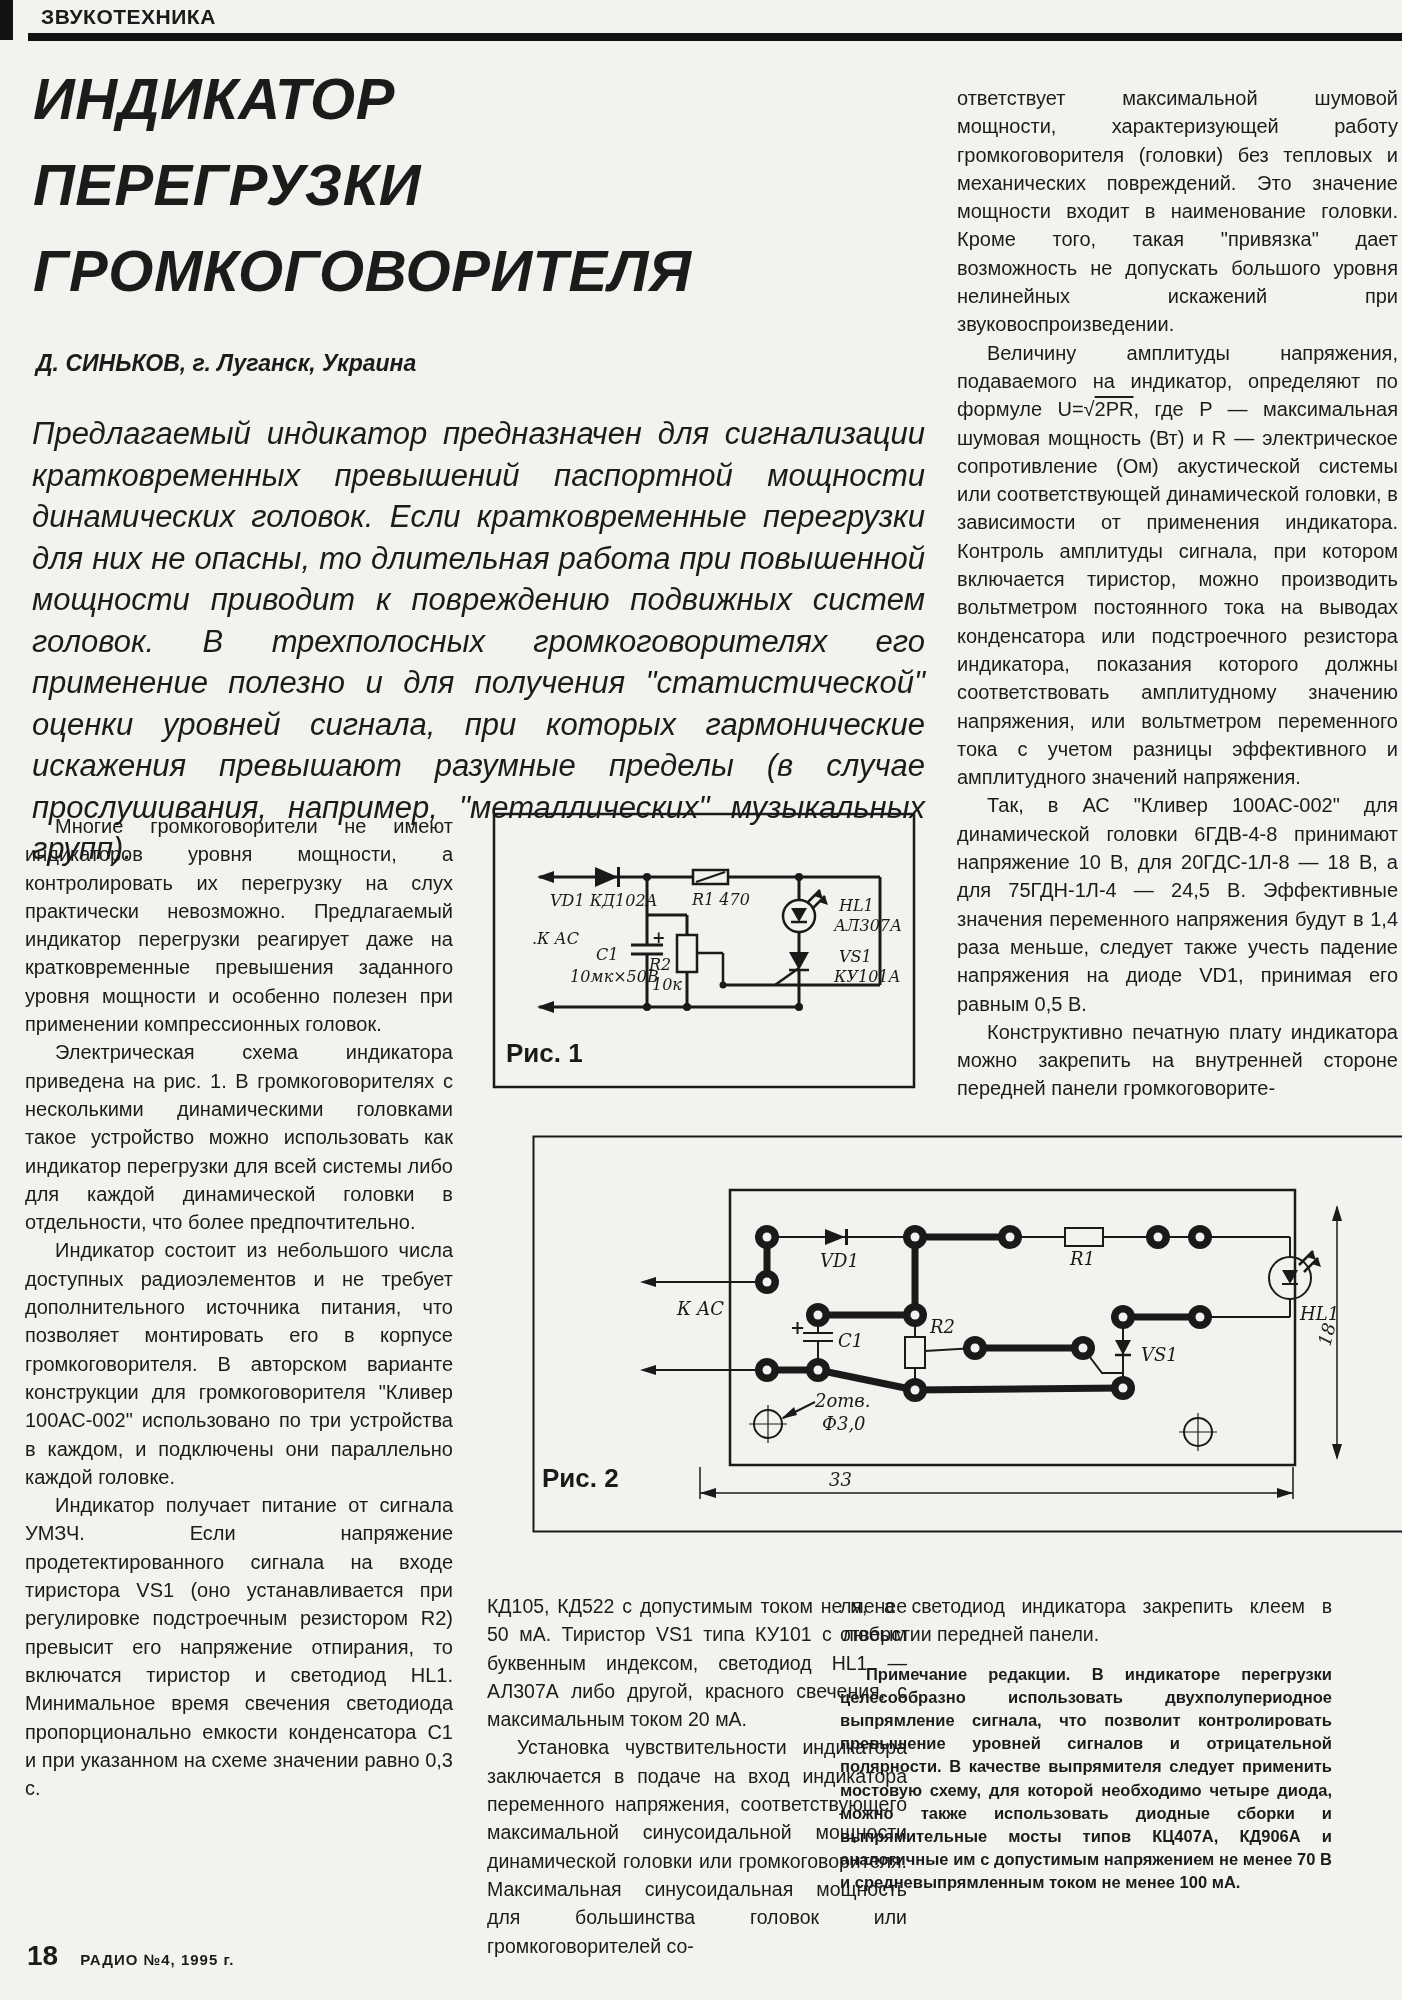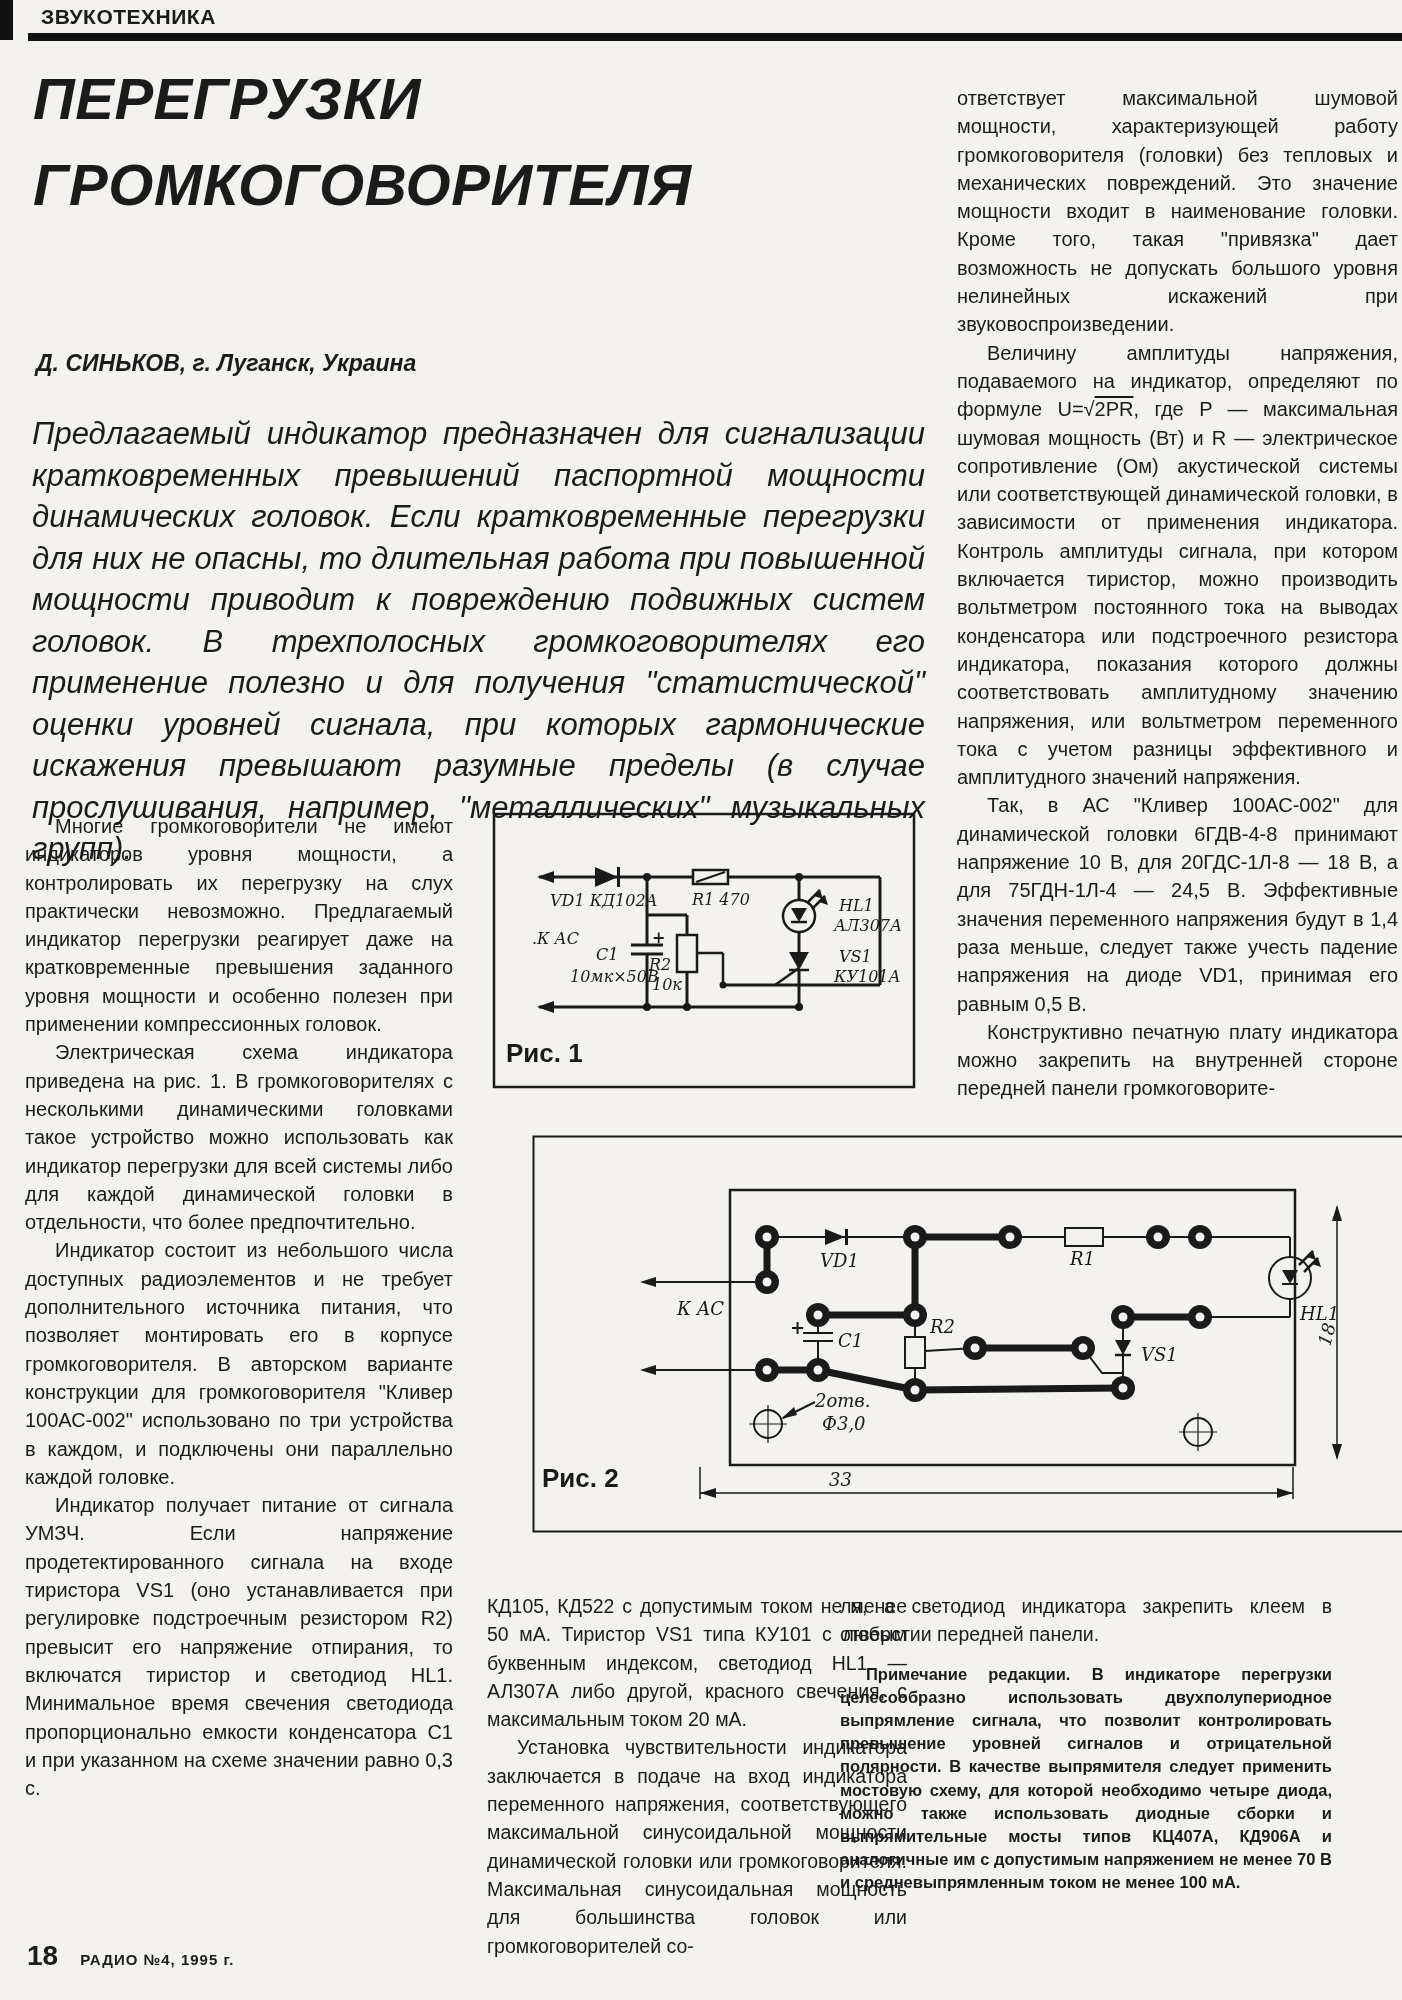--- a/index.html
+++ b/index.html
@@ -38,20 +38,21 @@
 <body>
 
 <div class="page">
 
   <div class="abs corner-mark" style="left:0;top:0;width:13px;height:40px;"></div>
 
   <div class="abs section-header" style="left:41px;top:5px;">ЗВУКОТЕХНИКА</div>
   <div class="abs top-rule" style="left:28px;top:33px;width:1374px;height:8px;"></div>
 
   <div class="abs title" style="left:33px;top:56px;">
+    <div>ИНДИКАТОР</div>
     <div>ПЕРЕГРУЗКИ</div>
     <div>ГРОМКОГОВОРИТЕЛЯ</div>
   </div>
 
   <div class="abs author" style="left:36px;top:350px;">Д. СИНЬКОВ, г. Луганск, Украина</div>
 
   <div class="abs lead" style="left:32px;top:413px;width:893px;">Предлагаемый индикатор предназначен для сигнализации кратковременных превышений паспортной мощности динамических головок. Если кратковременные перегрузки для них не опасны, то длительная работа при повышенной мощности приводит к повреждению подвижных систем головок. В трехполосных громкоговорителях его применение полезно и для получения "статистической" оценки уровней сигнала, при которых гармонические искажения превышают разумные пределы (в случае прослушивания, например, "металлических" музыкальных групп).</div>
 
   <div class="abs body-col" style="left:25px;top:812px;width:428px;">
     <p class="para indent">Многие громкоговорители не имеют индикаторов уровня мощности, а контролировать их перегрузку на слух практически невозможно. Предлагаемый индикатор перегрузки реагирует даже на кратковременные превышения заданного уровня мощности и особенно полезен при применении компрессионных головок.</p>

